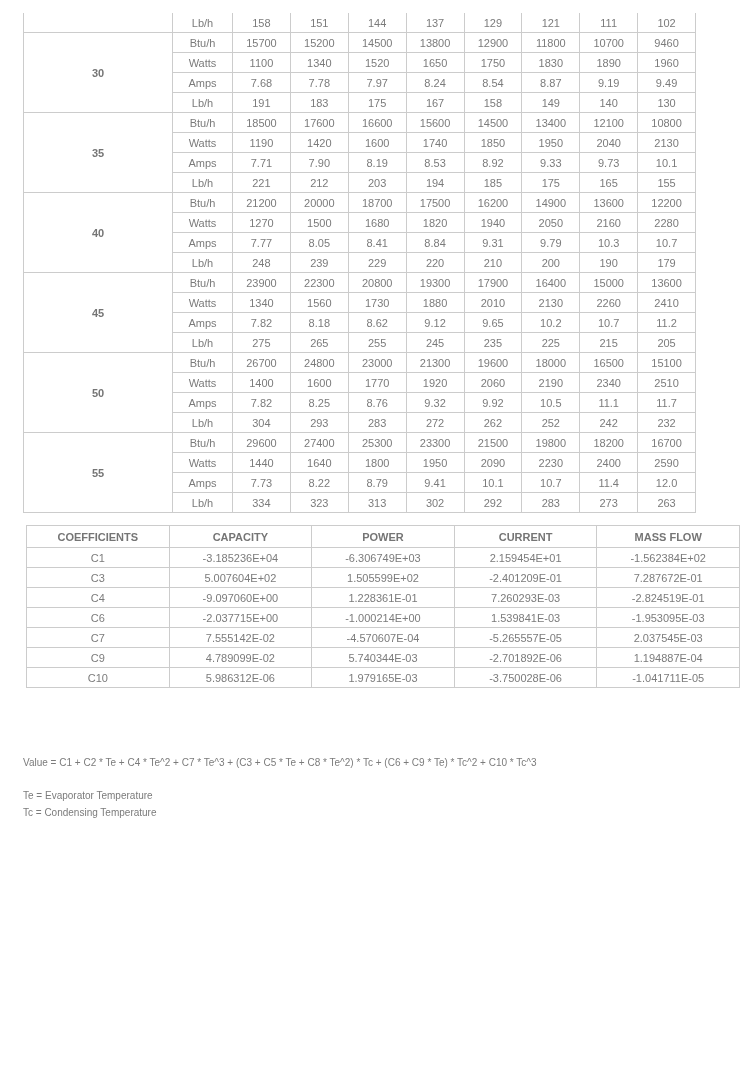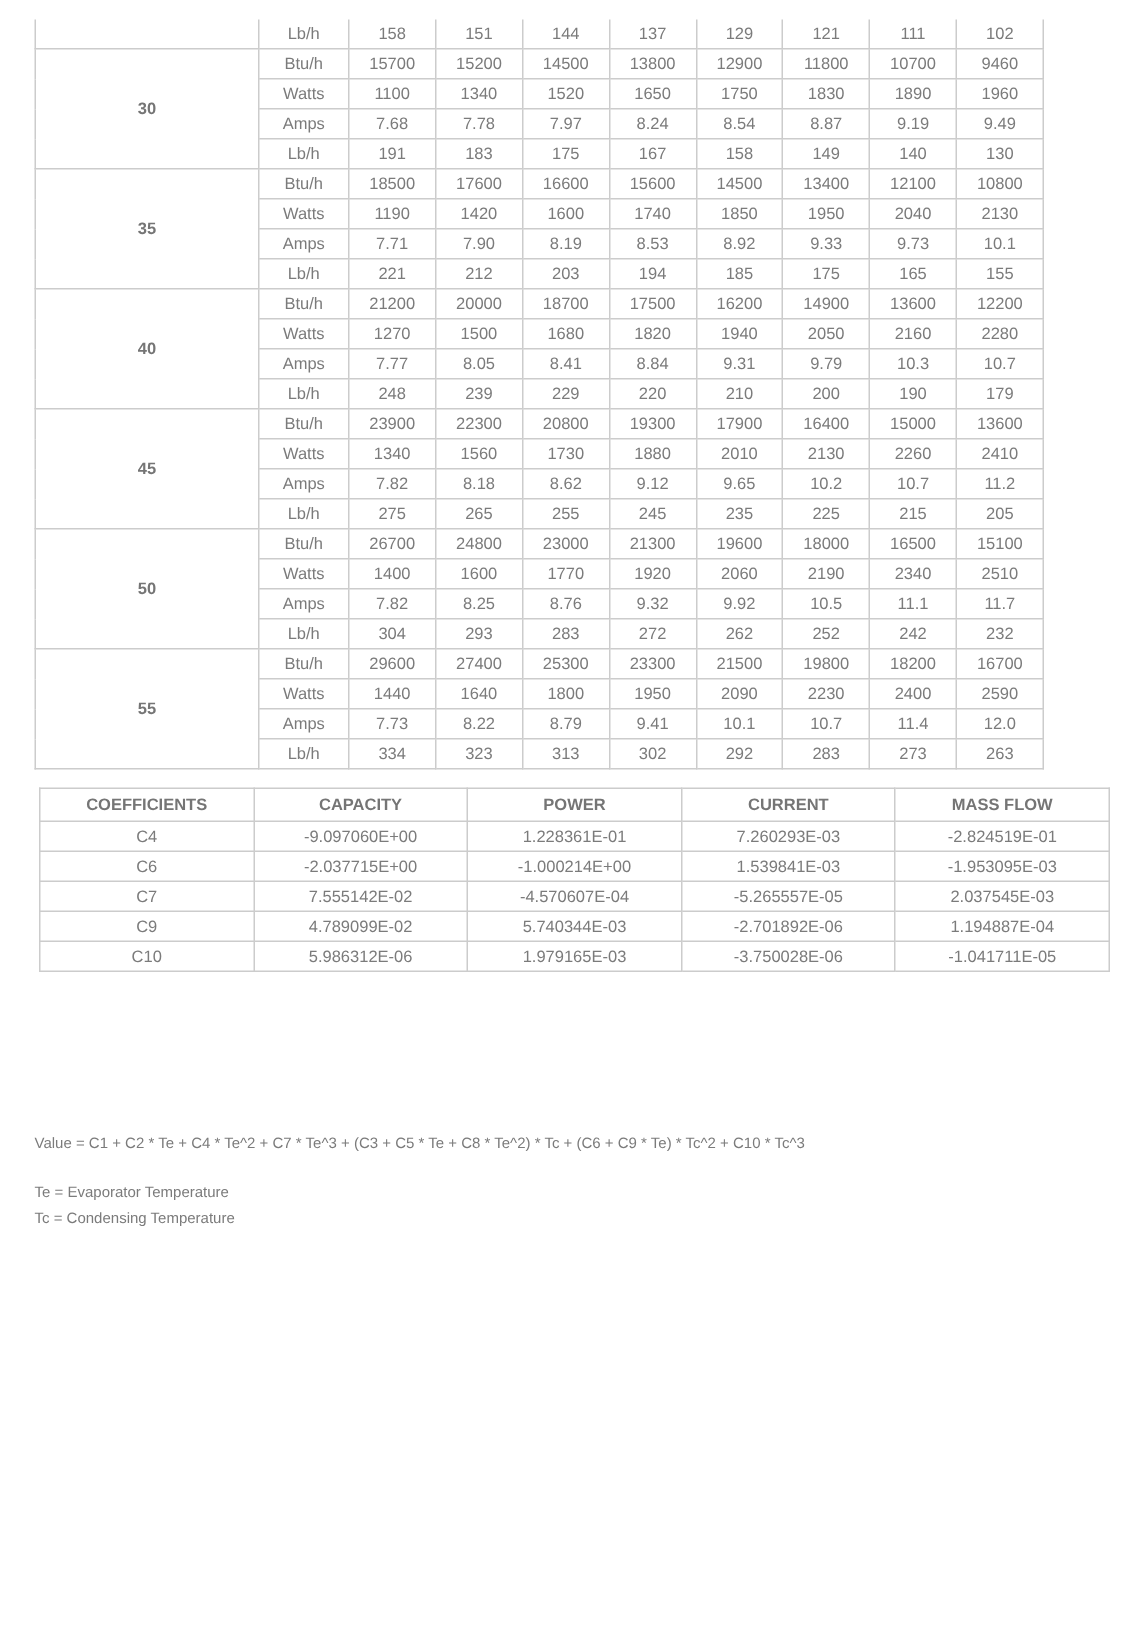--- a/index.html
+++ b/index.html
@@ -350,20 +350,34 @@
       <tr>
         <th>COEFFICIENTS</th>
         <th>CAPACITY</th>
         <th>POWER</th>
         <th>CURRENT</th>
         <th>MASS FLOW</th>
       </tr>
     </thead>
     <tbody id="coef-body">
         <tr>
+          <td class="clabel">C1</td>
+          <td class="cval">-3.185236E+04</td>
+          <td class="cval">-6.306749E+03</td>
+          <td class="cval">2.159454E+01</td>
+          <td class="cval">-1.562384E+02</td>
+        </tr>
+        <tr>
+          <td class="clabel">C3</td>
+          <td class="cval">5.007604E+02</td>
+          <td class="cval">1.505599E+02</td>
+          <td class="cval">-2.401209E-01</td>
+          <td class="cval">7.287672E-01</td>
+        </tr>
+        <tr>
           <td class="clabel">C4</td>
           <td class="cval">-9.097060E+00</td>
           <td class="cval">1.228361E-01</td>
           <td class="cval">7.260293E-03</td>
           <td class="cval">-2.824519E-01</td>
         </tr>
         <tr>
           <td class="clabel">C6</td>
           <td class="cval">-2.037715E+00</td>
           <td class="cval">-1.000214E+00</td>

